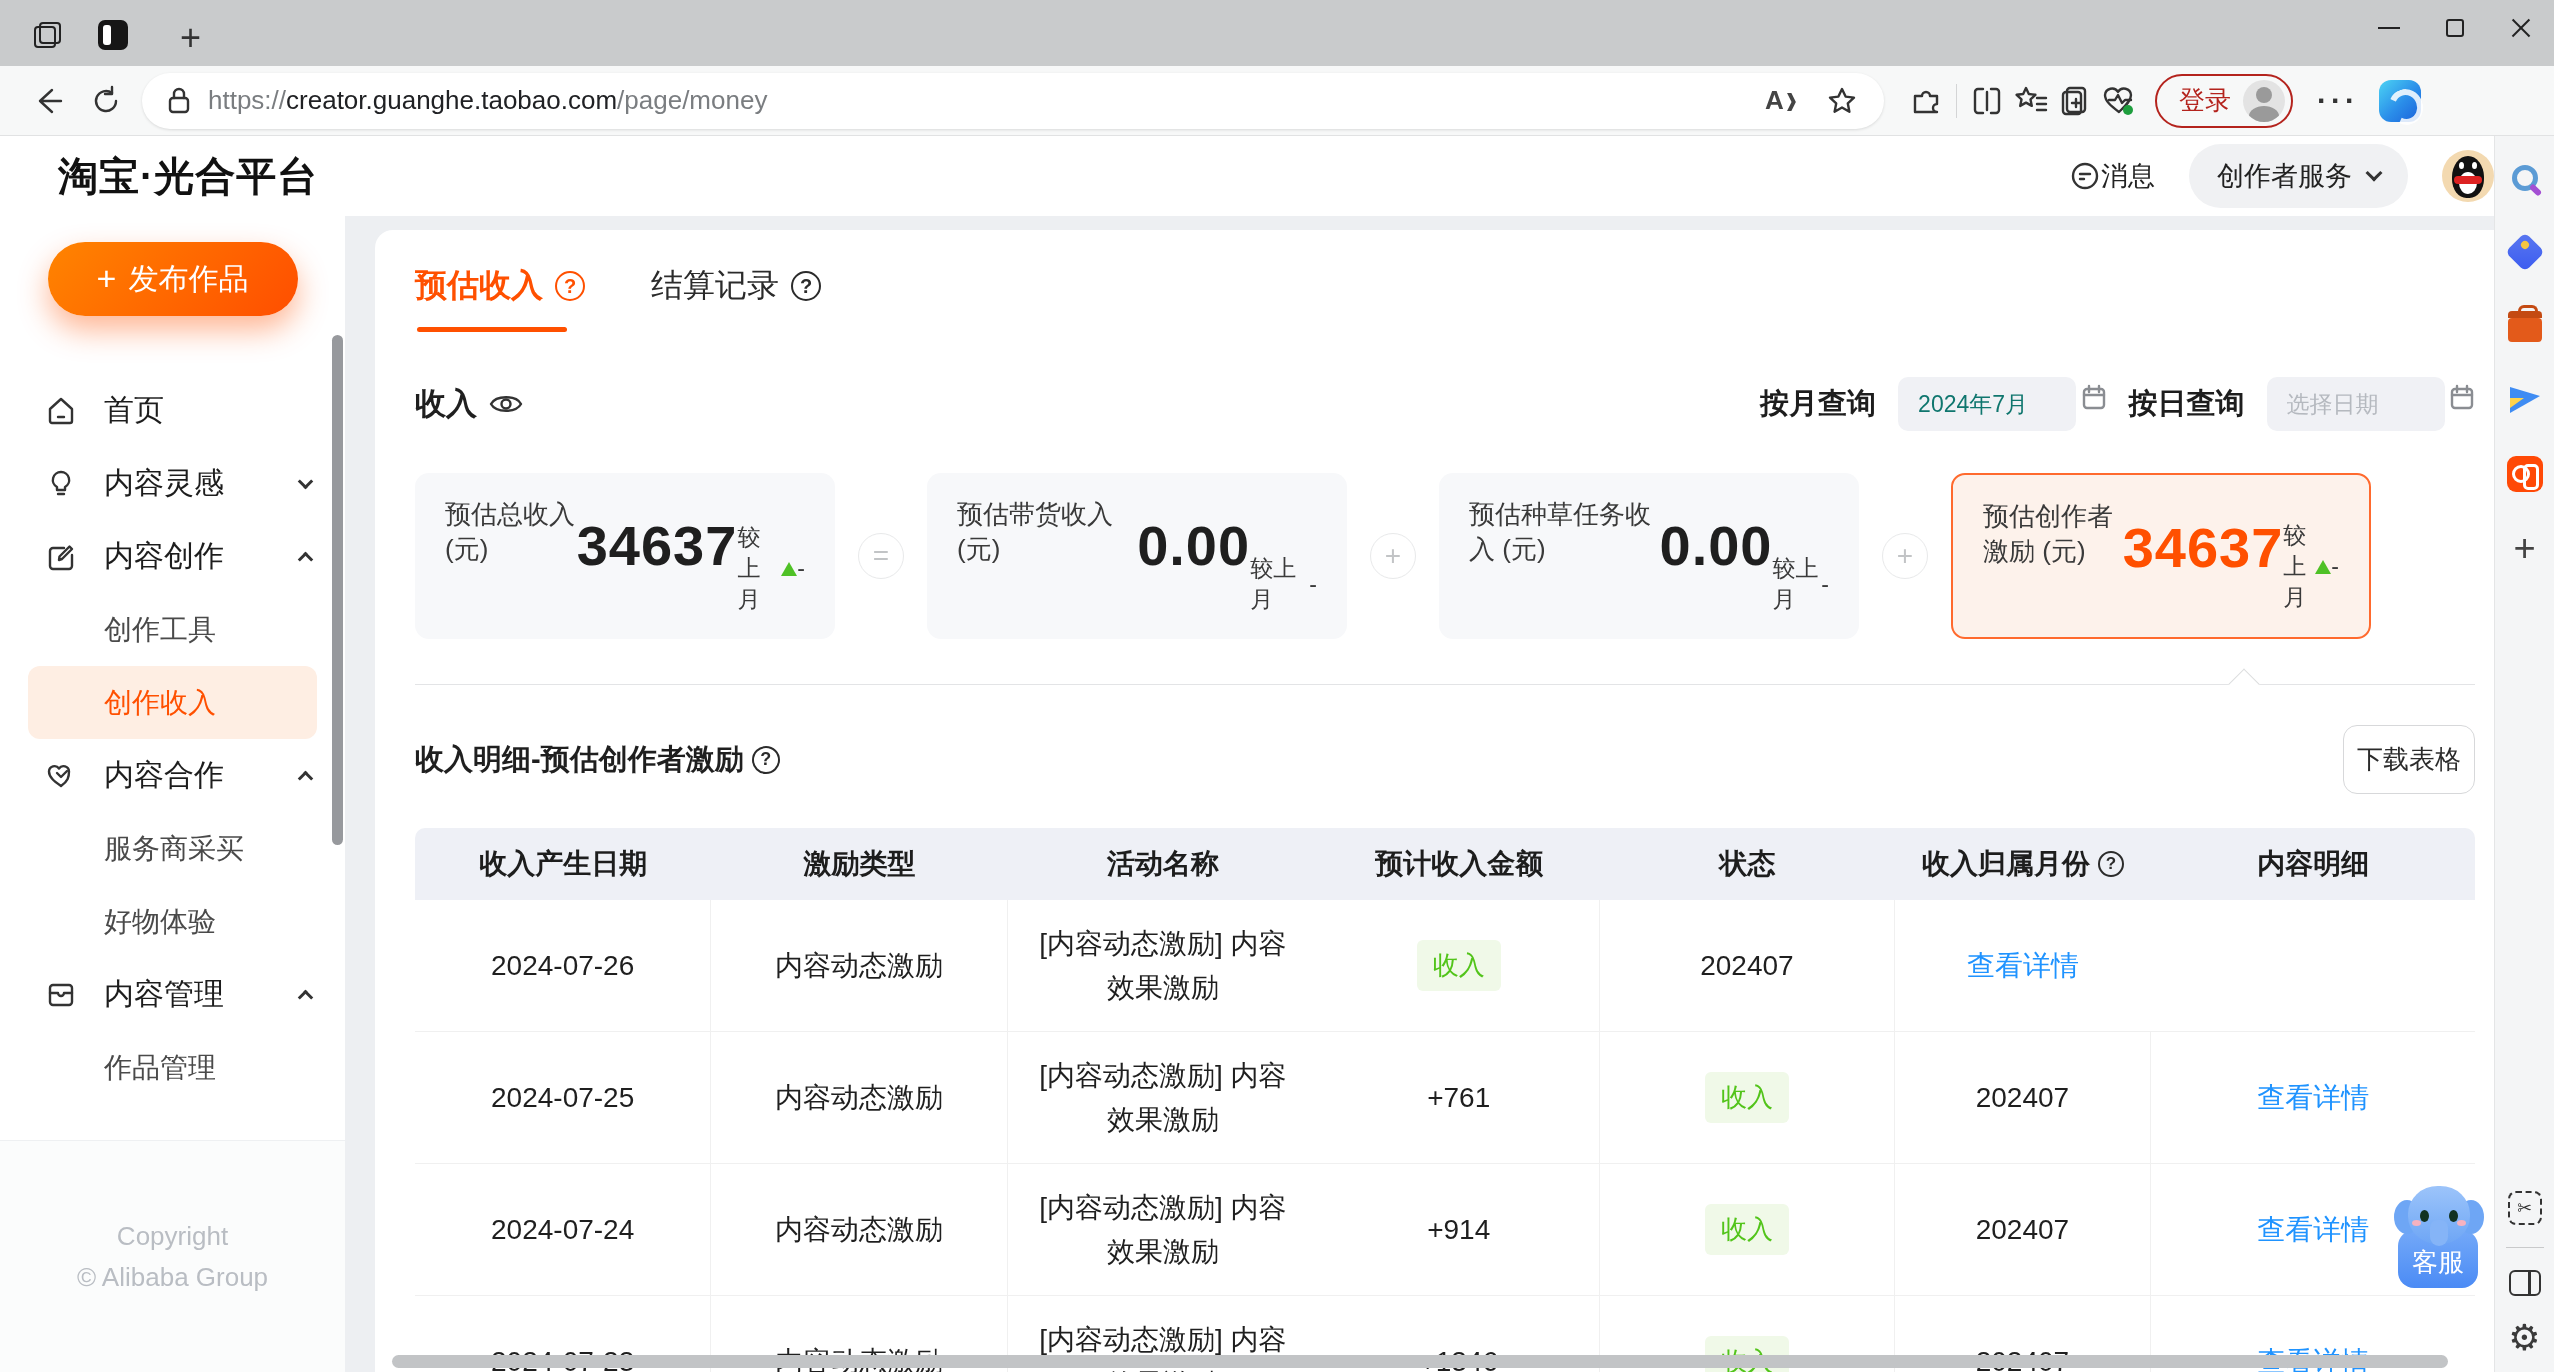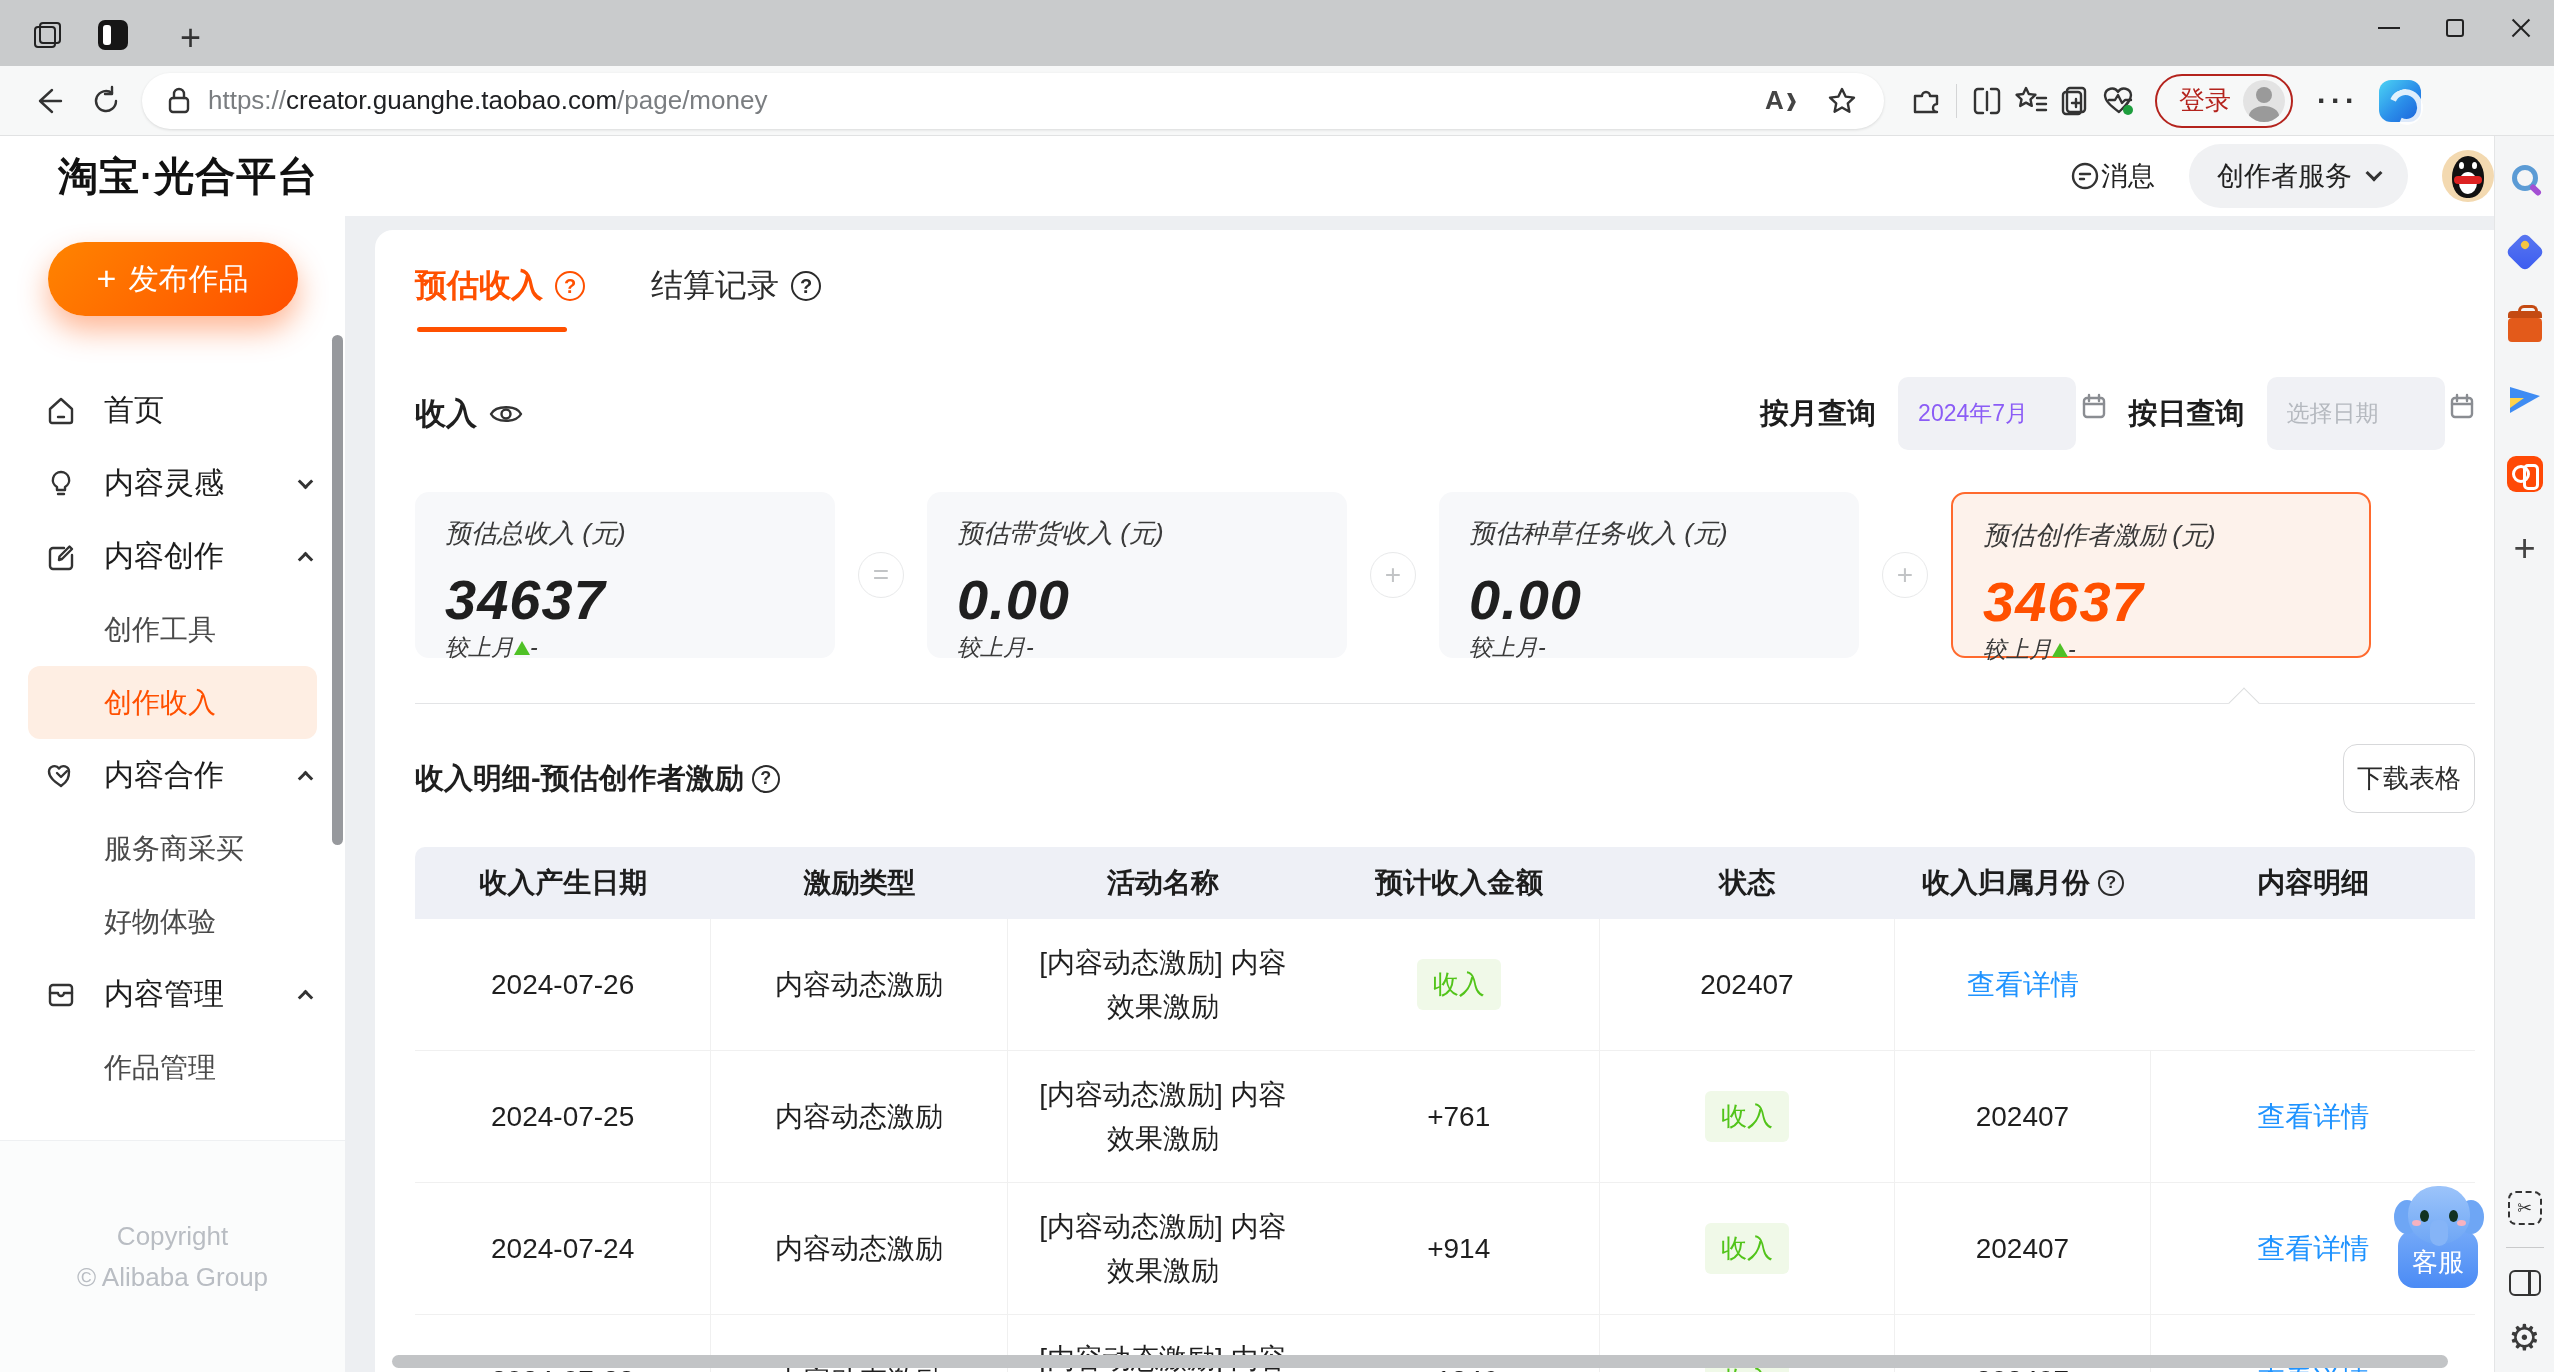--- a/index.html
+++ b/index.html
@@ -91,26 +91,26 @@
   .mtab.active { color:#ff5000; font-weight:bold; }
   .mtab.active::after { content:""; position:absolute; left:2px; bottom:0; width:150px; height:5px; background:#ff5000; border-radius:3px; }
   .qcircle { width:30px; height:30px; border:2.5px solid currentColor; border-radius:50%; display:inline-flex; align-items:center; justify-content:center; font-size:20px; font-weight:bold; }
   .qcircle::after { content:"?"; }
   .mtab.plain { color:#2b2b2b; }
 
   .income-row { margin-top:45px; display:flex; align-items:center; }
   .income-title { font-size:31px; font-weight:bold; display:flex; align-items:center; gap:12px; }
   .ir-right { margin-left:auto; display:flex; align-items:center; gap:22px; }
   .q-label { font-size:29px; font-weight:bold; color:#1d1d1d; }
-  .date-input { width:178px; height:73px; background:#f0f1f5; border:none; border-radius:10px; font-size:23px; color:#8b5cf6; padding:0 44px 0 20px; font-family:inherit; }
+  .date-input { width:178px; height:54px; background:#f0f1f5; border:none; border-radius:10px; font-size:23px; color:#0f766e; padding:0 44px 0 20px; font-family:inherit; }
   .date-input::placeholder { color:#b5b9bf; }
   .input-wrap { position:relative; }
 
   .cards-row { margin-top:42px; display:flex; align-items:center; }
-  .icard { width:420px; height:166px; background:#f7f8fa; border-radius:14px; padding:24px 30px; flex:none; display:flex; flex-direction:column;font-style:italic; }
+  .icard { width:420px; height:166px; background:#f7f8fa; border-radius:14px; padding:24px 30px; flex:none; display:flex; flex-direction:row; }
   .icard .clabel { font-size:26px; color:#3a3a3a; }
   .icard .cvalue { font-size:56px; font-weight:600; margin-top:16px; letter-spacing:1px; }
   .icard .ccompare { margin-top:auto; font-size:23px; color:#3a3a3a; display:flex; align-items:center; gap:0; }
   .icard.hl { background:#fdf2eb; border:2px solid #ff6a2e; }
   .icard.hl .cvalue { color:#ff5000; }
   .tri-up { width:0; height:0; border-left:8px solid transparent; border-right:8px solid transparent; border-bottom:14px solid #4fc126; display:inline-block; }
   .op { width:46px; height:46px; border:1px solid #e8e9ea; background:#fff; border-radius:50%; color:#c2c4c6; font-size:28px; display:flex; align-items:center; justify-content:center; flex:none; margin:0 23px; }
 
   .divider { position:relative; margin-top:45px; height:1px; background:#e3e4e6; }
   .notch { position:absolute; left:1818px; top:-11px; width:22px; height:22px; background:#fff; border-left:1px solid #dcdddf; border-top:1px solid #dcdddf; transform:rotate(45deg); }

